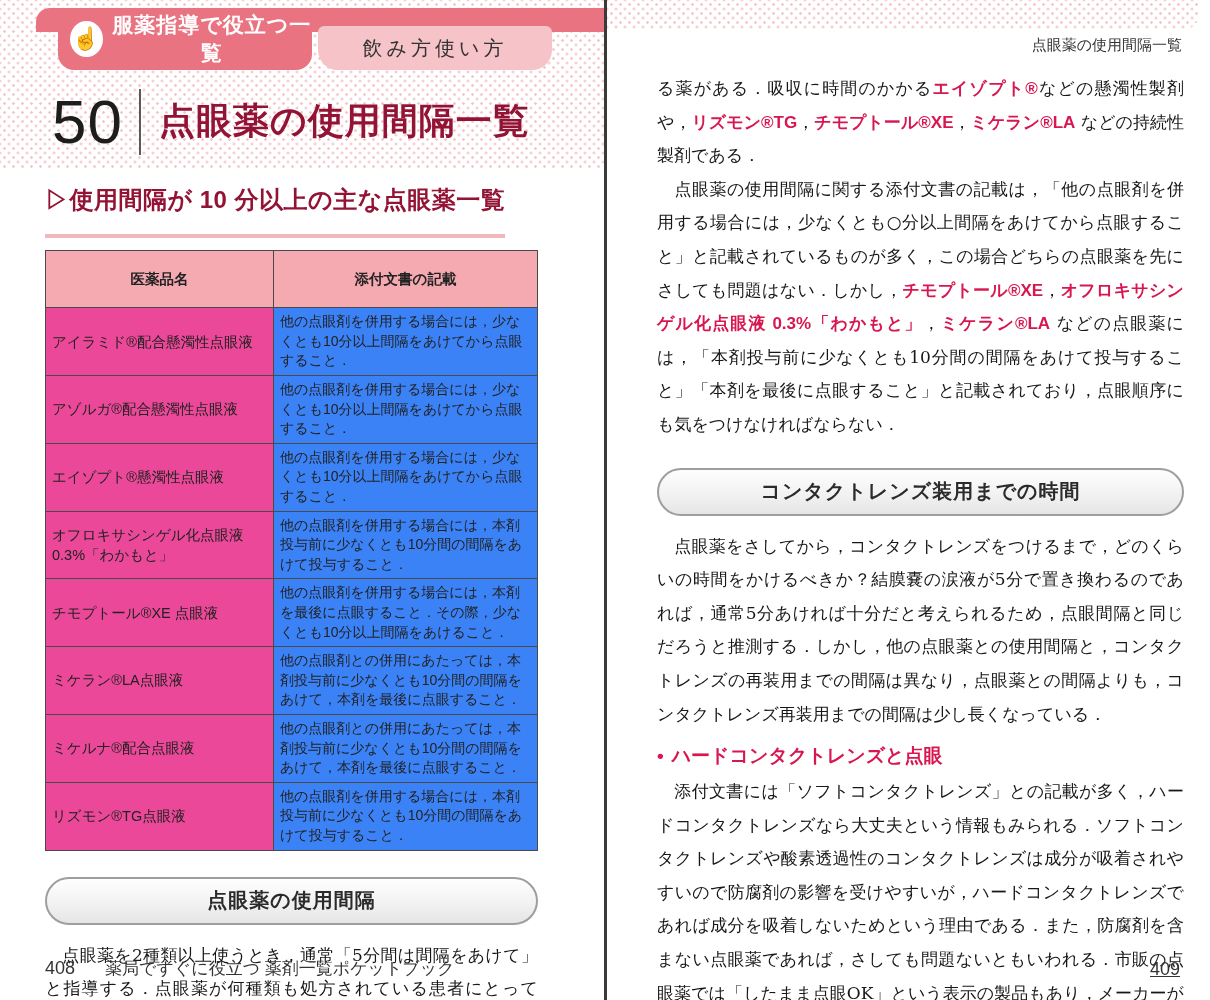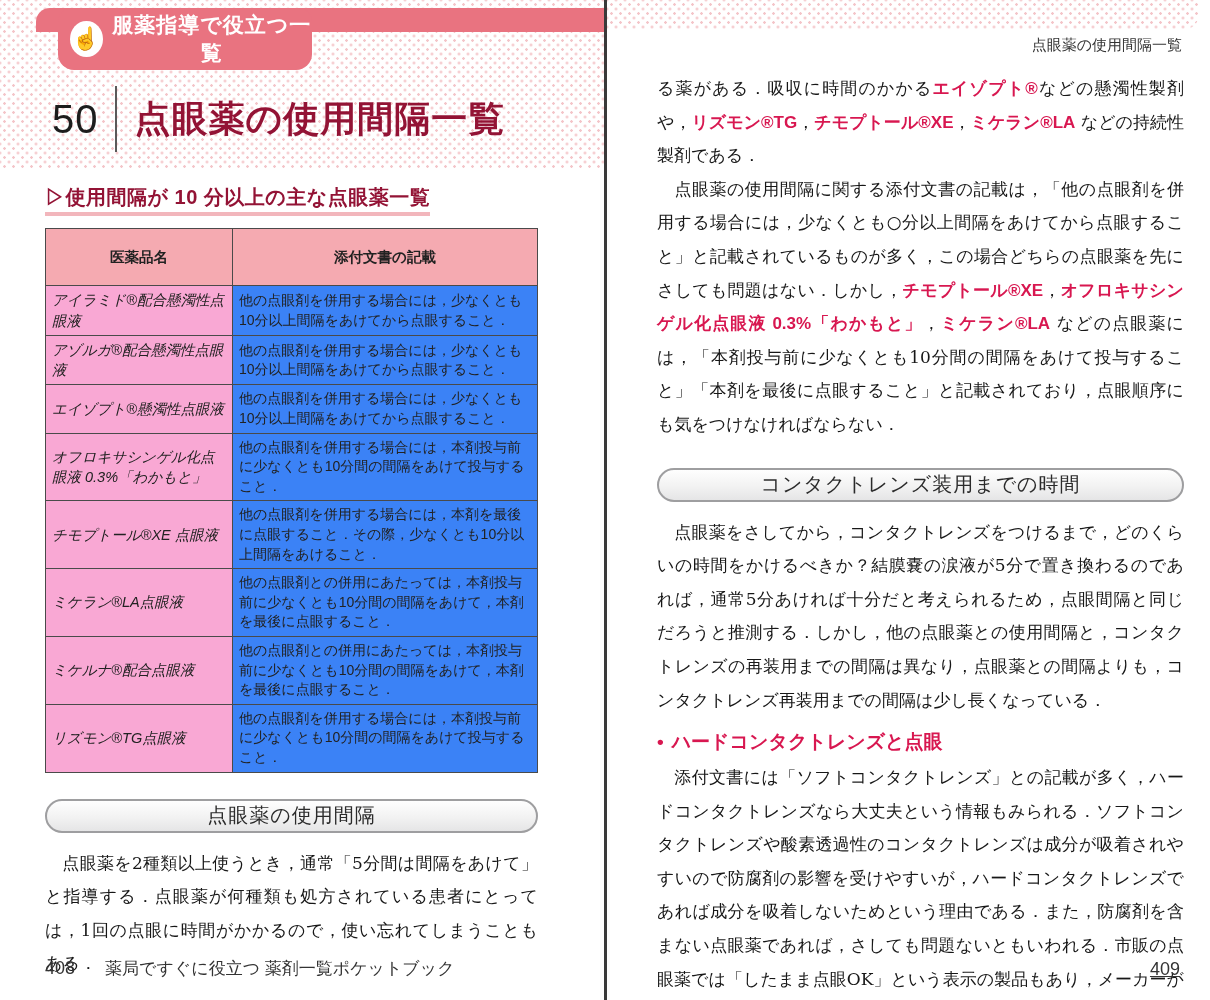--- a/index.html
+++ b/index.html
@@ -29,42 +29,42 @@
     display:flex; align-items:center; padding-left:12px; gap:9px; }
   .hand-circle { width:36px; height:36px; background:#fff; border-radius:50%;
     display:flex; align-items:center; justify-content:center;
     color:#e97380; font-size:22px; line-height:1; }
   .tab-coral .label { color:#fff; font-weight:bold; font-size:21px; letter-spacing:1px;text-align:center; }
   .tab-pink { position:absolute; left:318px; top:26px; width:234px; height:44px;
     background:#f5c3c8; border-radius:6px 6px 20px 20px;
     display:flex; align-items:center; justify-content:center;
     color:#333; font-size:20px; letter-spacing:4px; }
   .title-row { position:absolute; left:52px; top:86px; display:flex; align-items:center; }
-  .sec-num { font-size:40px; color:#1d1d1d; letter-spacing:1px;text-align:right; }
+  .sec-num { font-size:62px; color:#1d1d1d; letter-spacing:1px;text-align:right; }
   .sec-rule { width:2px; height:66px; background:#5a5a5a; margin:0 18px 0 16px; }
   .sec-title { font-size:36px; font-weight:bold; color:#931335; letter-spacing:1px; }
 
   
   .lp-content { padding:16px 66px 0 45px; }
-  .subhead { display:inline-block; color:#931335; font-weight:bold; font-size:20px;
-    border-bottom:4px solid #f2b6bc; padding-bottom:1px; margin-bottom:12px;
+  .subhead { display:inline-block; color:#931335; font-weight:bold; font-size:24px;
+    border-bottom:4px solid #f2b6bc; padding-bottom:18px; margin-bottom:12px;
     letter-spacing:.5px; }
 
   table.drug { border-collapse:collapse; width:100%; font-size:14px; line-height:1.4;
     color:#222; border:1.6px solid #3f3f3f; }
   table.drug th { background:#f5aab1; border:1px solid #4a4a4a; font-weight:600;
     font-size:14.5px; padding:18px 4px; }
   table.drug td { border:1px solid #4a4a4a; padding:4px 6px; vertical-align:middle; }
-  td.dname { background:#f9a8d4; width:187px; font-size:14.5px;font-style:italic; }
+  td.dname { background:#ec4899; width:228px; font-size:14.5px; }
   td.ddesc { background:#3b82f6; }
 
-  .pill { border:2.5px solid #9e9ea0; border-radius:24px; height:34px;
+  .pill { border:2.5px solid #9e9ea0; border-radius:24px; height:48px;
     margin:26px 0 14px 0; display:flex; align-items:center; justify-content:center;
     background:linear-gradient(180deg,#fefefe 0%,#f2f2f2 55%,#e5e5e6 100%);
-    font-weight:normal; font-size:20px; color:#2b2b2b; letter-spacing:1px; }
+    font-weight:bold; font-size:20px; color:#2b2b2b; letter-spacing:1px; }
 
   .body-text { font-family:"DejaVu Serif","Liberation Serif",serif;
     font-size:17px; line-height:33.6px; color:#171717; text-align:justify; }
   .em { color:#d81750; font-weight:bold; font-family:"Liberation Sans",sans-serif; }
 
   .lp-footer { position:absolute; left:45px; bottom:20px; display:flex;
     align-items:baseline; gap:30px; color:#333; }
   .pg-num { font-size:18px; }
   .book-title { font-size:17px;margin-top:21px; }
 
@@ -84,20 +84,21 @@
 <div class="spread">
 
   <div class="page page-left">
 
     <div class="lp-header dotted">
       <div class="coral-bar"></div>
       <div class="tab-coral">
         <span class="hand-circle">☝</span>
         <span class="label">服薬指導で役立つ一覧</span>
       </div>
+      <div class="tab-pink">飲み方使い方</div>
       <div class="title-row">
         <span class="sec-num">50</span>
         <span class="sec-rule"></span>
         <span class="sec-title">点眼薬の使用間隔一覧</span>
       </div>
     </div>
 
     <div class="lp-content">
       <div class="subhead">▷使用間隔が 10 分以上の主な点眼薬一覧</div>
 

